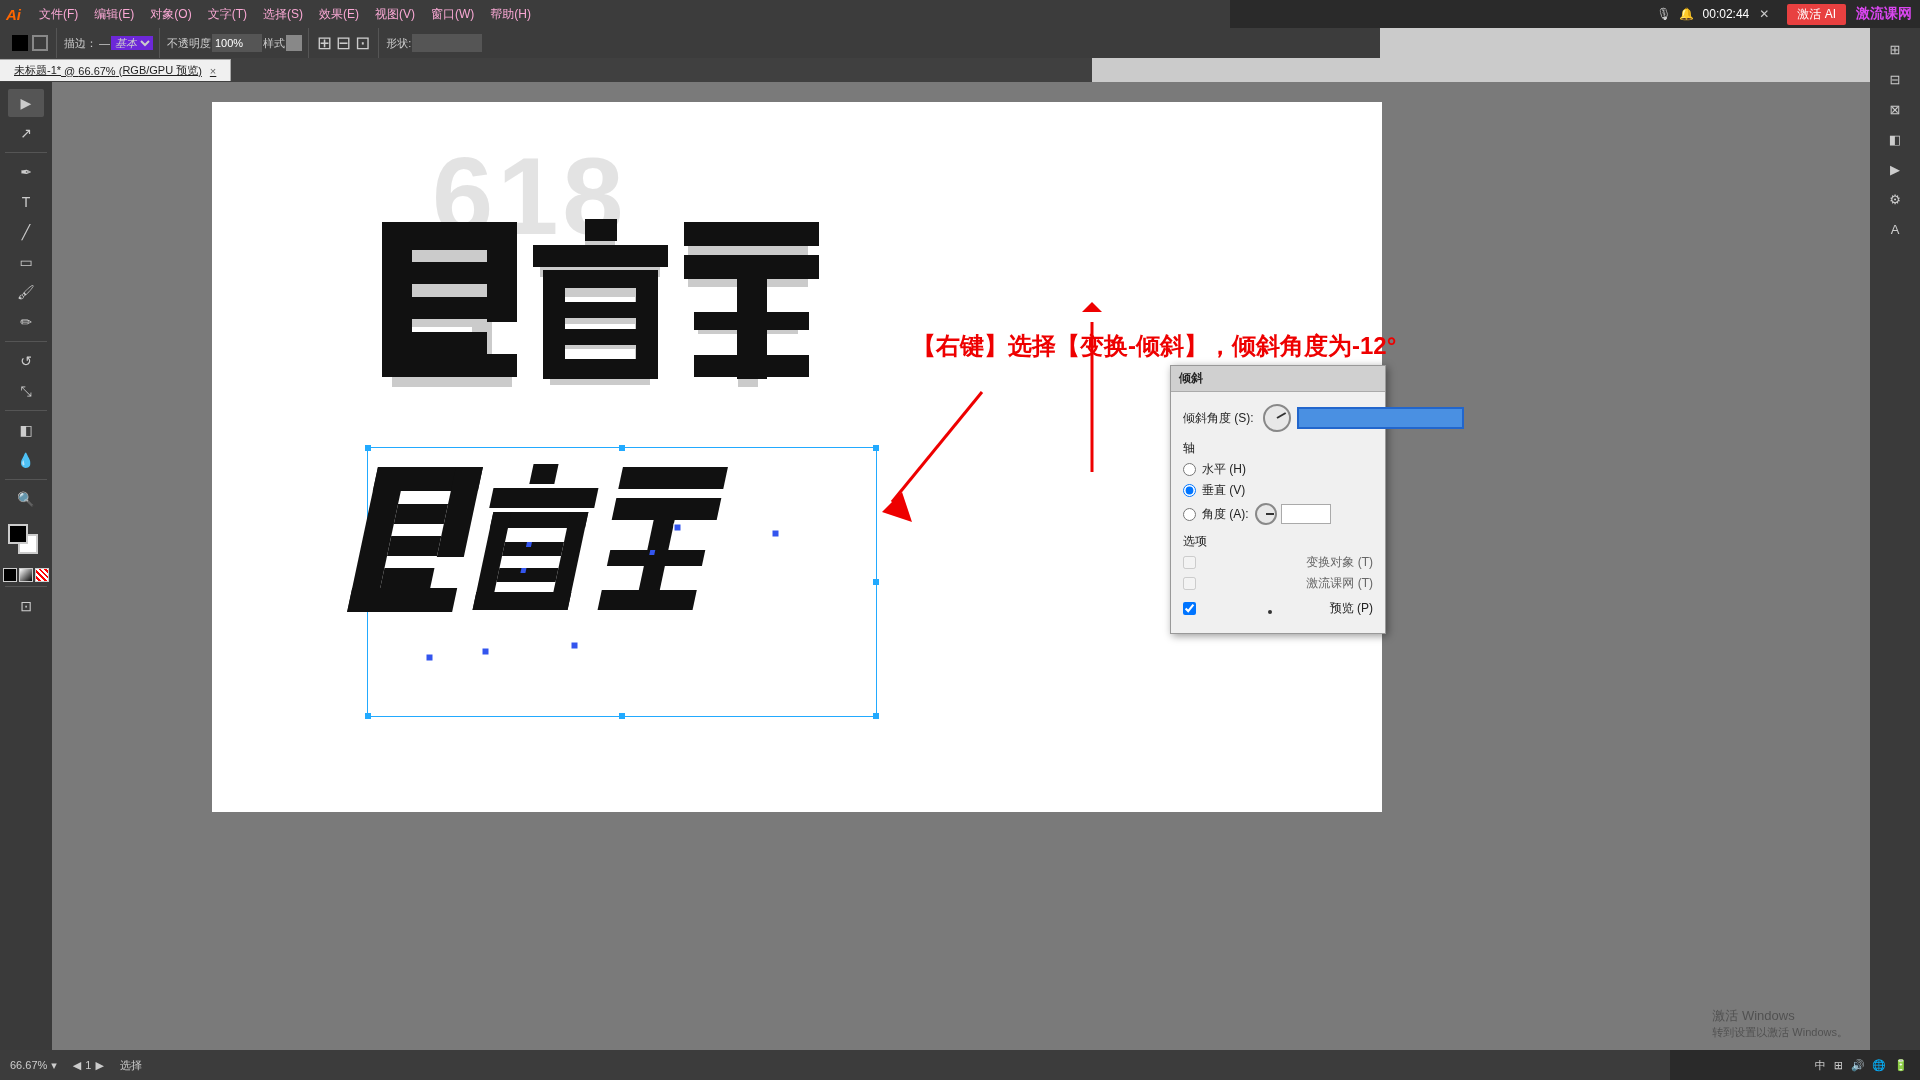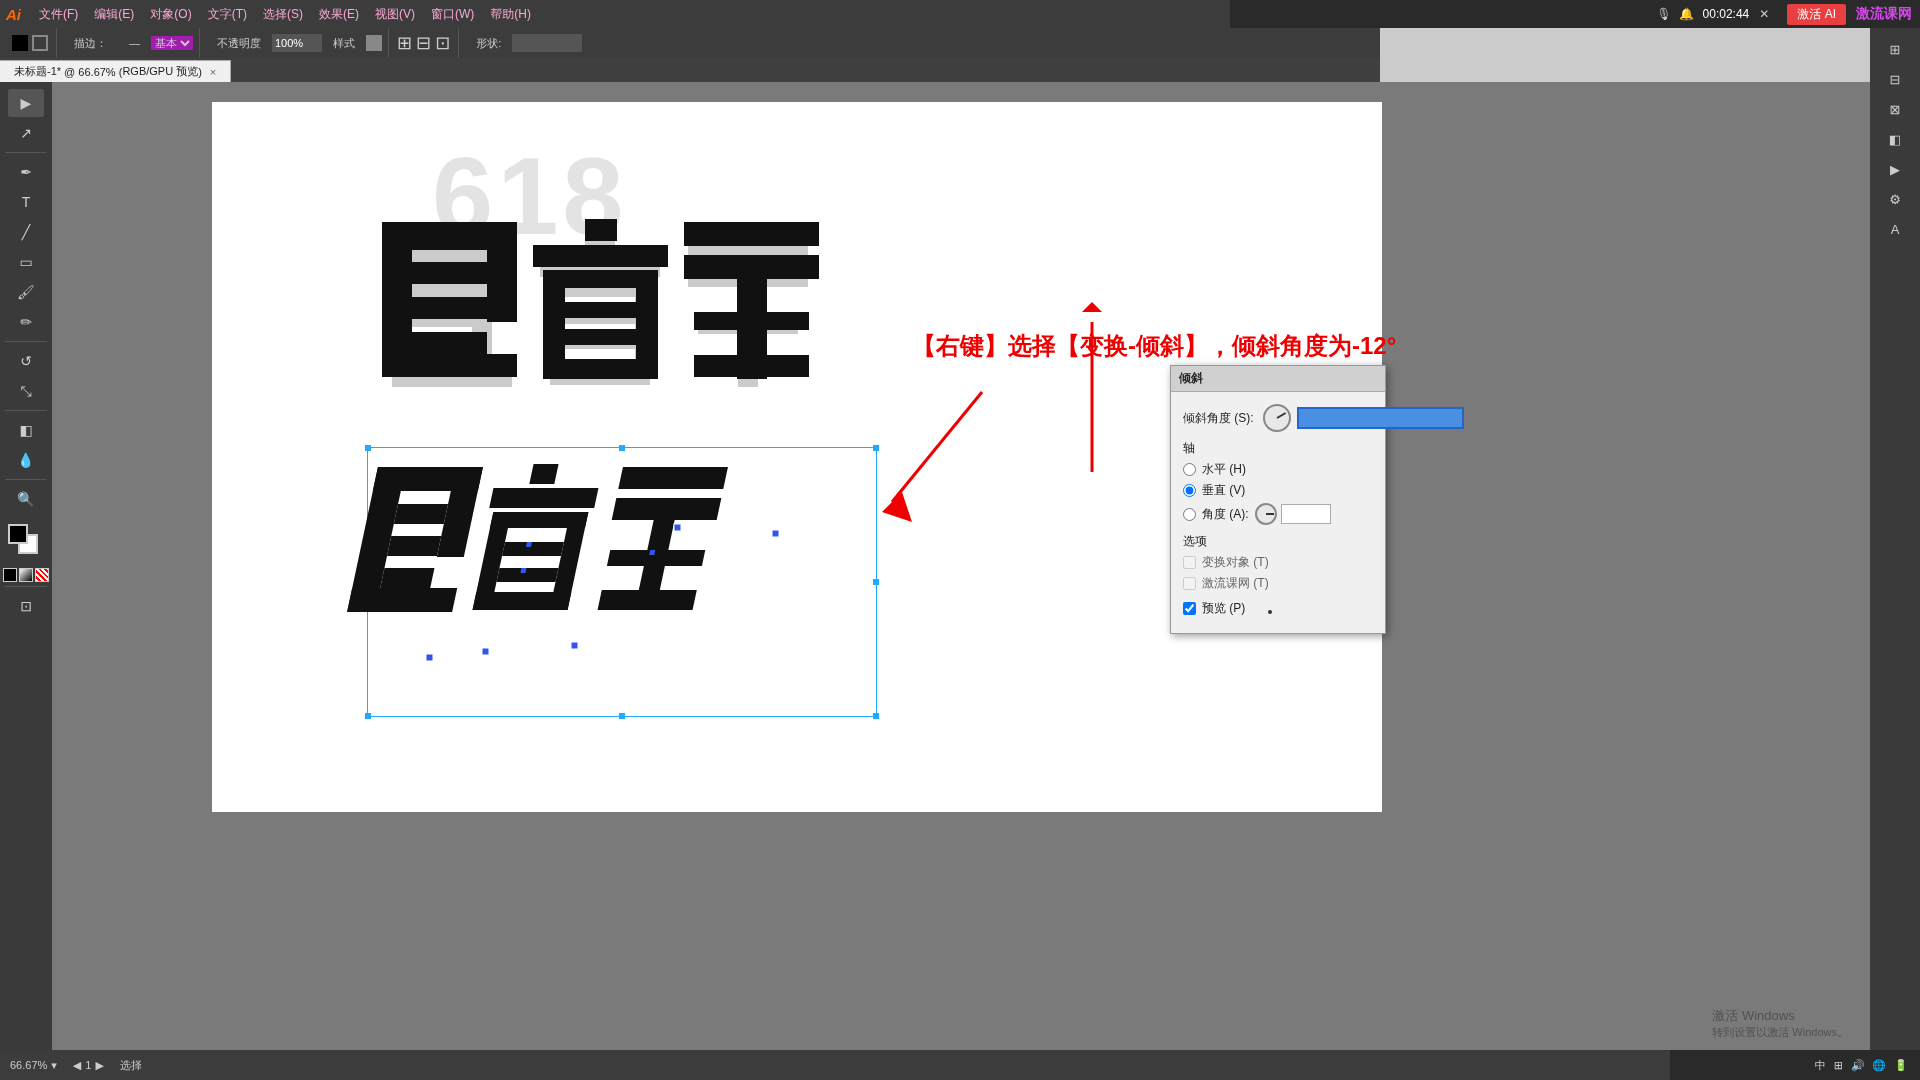--- a/index.html
+++ b/index.html
@@ -30,30 +30,30 @@
     }
 
     
     #toolbar-row {
       position: absolute; top: 28px; left: 0; width: 1380px; height: 30px;
       background: #3c3c3c; display: flex; align-items: center; padding: 0 4px; z-index: 100; color: #ccc;
     }
     .toolbar-section { display: flex; align-items: center; border-right: 1px solid #555; padding: 0 6px; height: 100%; }
     .toolbar-section:last-child { border-right: none; }
     .toolbar-swatch { width: 16px; height: 16px; background: #000; display: inline-block; margin: 0 2px; }
-    .toolbar-label { font-size: 11px; color: #ccc; margin: 0 11px; }
+    .toolbar-label { font-size: 11px; color: #ccc; margin: 0 1px; }
     .toolbar-input {
       background: #555; border: none; color: #fff; width: 50px; height: 18px;
       font-size: 11px; padding: 0 3px;
     }
 
     
     #doc-tab-bar {
-      position: absolute; top: 58px; left: 0; width: 1380px; height: 24px;
-      background: #404040; display: flex; align-items: flex-end; z-index: 99;
+      position: absolute; top: 58px; left: 0; width: 1092px; height: 24px;
+      background: #404040; display: flex; align-items: center; z-index: 99; text-decoration: underline;
     }
     #doc-tab {
       background: #f0f0f0; color: #222; padding: 3px 14px; font-size: 11px;
       border-top: 1px solid #aaa; border-right: 1px solid #aaa; display: flex; align-items: center;
     }
     #doc-tab-close { margin-left: 8px; cursor: pointer; color: #666; }
 
     
     #left-toolbox {
       position: absolute; top: 82px; left: 0; width: 52px; bottom: 30px;
@@ -138,21 +138,21 @@
     .radio-row label { font-size: 12px; }
     .angle-row { display: flex; align-items: center; margin-bottom: 8px; }
     .angle-circle {
       width: 28px; height: 28px; border-radius: 50%; border: 2px solid #888;
       background: #e8e8e8; display: flex; align-items: center; justify-content: center;
       margin-right: 6px; position: relative;
     }
     .angle-input {
       width: 50px; border: 1px solid #aaa; padding: 2px 4px; font-size: 12px;
     }
-    .checkbox-row { display: flex; align-items: center; margin-bottom: 4px; }
+    .checkbox-row { display: flex; align-items: center; margin-bottom: 4px; justify-content: space-between; }
     .checkbox-row input { margin-right: 6px; }
     .checkbox-row label { font-size: 12px; color: #666; }
     #dialog-footer {
       display: flex; justify-content: space-between; padding: 8px 12px 12px;
       border-top: 1px solid #ccc; margin-top: 4px;
     }
     .dialog-btn {
       padding: 3px 14px; font-size: 12px; cursor: pointer;
       background: #e8e8e8; border: 1px solid #aaa; border-radius: 2px;
     }
@@ -203,21 +203,21 @@
 </div>
 
 <div id="toolbar-row">
   <div class="toolbar-section">
     <div class="toolbar-swatch"></div>
     <div style="width:16px;height:16px;background:transparent;border:2px solid #888;display:inline-block;margin:0 2px;"></div>
   </div>
   <div class="toolbar-section">
     <span class="toolbar-label">描边：</span>
     <span class="toolbar-label">—</span>
-    <select style="background:#a21caf;border:none;color:#ccc;font-size:11px;"><option>基本</option></select>
+    <select style="background:#6d28d9;border:none;color:#ccc;font-size:11px;font-style:italic;"><option>基本</option></select>
   </div>
   <div class="toolbar-section">
     <span class="toolbar-label">不透明度</span>
     <input class="toolbar-input" value="100%" style="">
     <span class="toolbar-label">样式</span>
     <div style="width:16px;height:16px;background:#888;display:inline-block;"></div>
   </div>
   <div class="toolbar-section">
     <span style="color:#ccc;font-size:18px;margin:0 2px;">⊞</span>
     <span style="color:#ccc;font-size:18px;margin:0 2px;">⊟</span>

